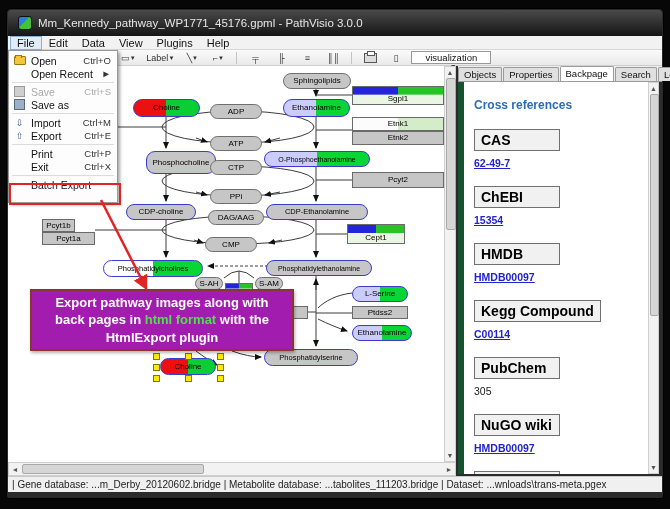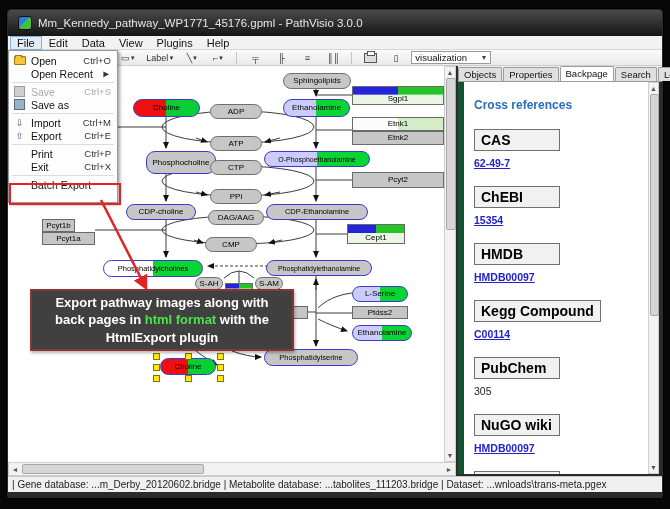--- a/index.html
+++ b/index.html
@@ -90,21 +90,21 @@
   .mi.disabled .lbl,.mi.disabled .sc{color:#aaa;}
   .msep{height:1px;background:#dcdcdc;margin:2px 3px;}
   .ic-page{width:8px;height:10px;background:#fff;border:1px solid #777;}
   .ic-folder{width:10px;height:7px;background:#f3c53c;border:1px solid #9a7711;border-radius:1px;position:relative;}
   .ic-folder:before{content:"";position:absolute;left:0;top:-2px;width:5px;height:2px;background:#f3c53c;border:1px solid #9a7711;border-bottom:none;}
   .ic-floppy{width:9px;height:9px;background:#9db0c8;border:1px solid #5a6a80;}
   .ic-floppy.gray{background:#cfcfcf;border-color:#9a9a9a;}
   .redbox{left:9px;top:183px;width:108px;height:18px;border:2px solid #e02424;z-index:10;background:rgba(255,255,255,.03);}
 
   
-  .annotation{left:30px;top:289px;width:264px;height:62px;background:#404040;border:2px solid #8a3434;
+  .annotation{left:30px;top:289px;width:264px;height:62px;background:#a21caf;border:2px solid #8a3434;
               z-index:6;box-sizing:border-box;display:flex;align-items:center;justify-content:center;
               text-align:center;padding:3px 8px;color:#fff;font-weight:bold;font-size:13px;line-height:1.35;
               box-shadow:1px 2px 3px rgba(0,0,0,.3);}
   .annotation .hl{color:#4be24b;}
   svg.overlay{left:0;top:0;width:670px;height:509px;z-index:10;pointer-events:none;}
 </style>
 </head>
 <body>
 
 <div class="abs window"></div>
@@ -140,21 +140,21 @@
   <span class="tsep"></span>
   <span class="tbtn">╤</span>
   <span class="tbtn">╟</span>
   <span class="tbtn">≡</span>
   <span class="tbtn">║║</span>
   <span class="tsep"></span>
   <span class="tbtn">
       <span class="printicon"></span>
     </span>
   <span class="tbtn">▯</span>
-  <span class="combo" style="width:80px;">
+  <span class="combo" style="width:80px;flex-direction:column;">
     <span>visualization</span>
       <span class="car">▼</span>
     </span>
 </div>
 
 <div class="abs canvas"></div>
 
 <svg class="abs edges" viewBox="0 0 670 509">
   <defs>
     <marker id="ab" markerWidth="7" markerHeight="6" refX="6" refY="3" orient="auto">

